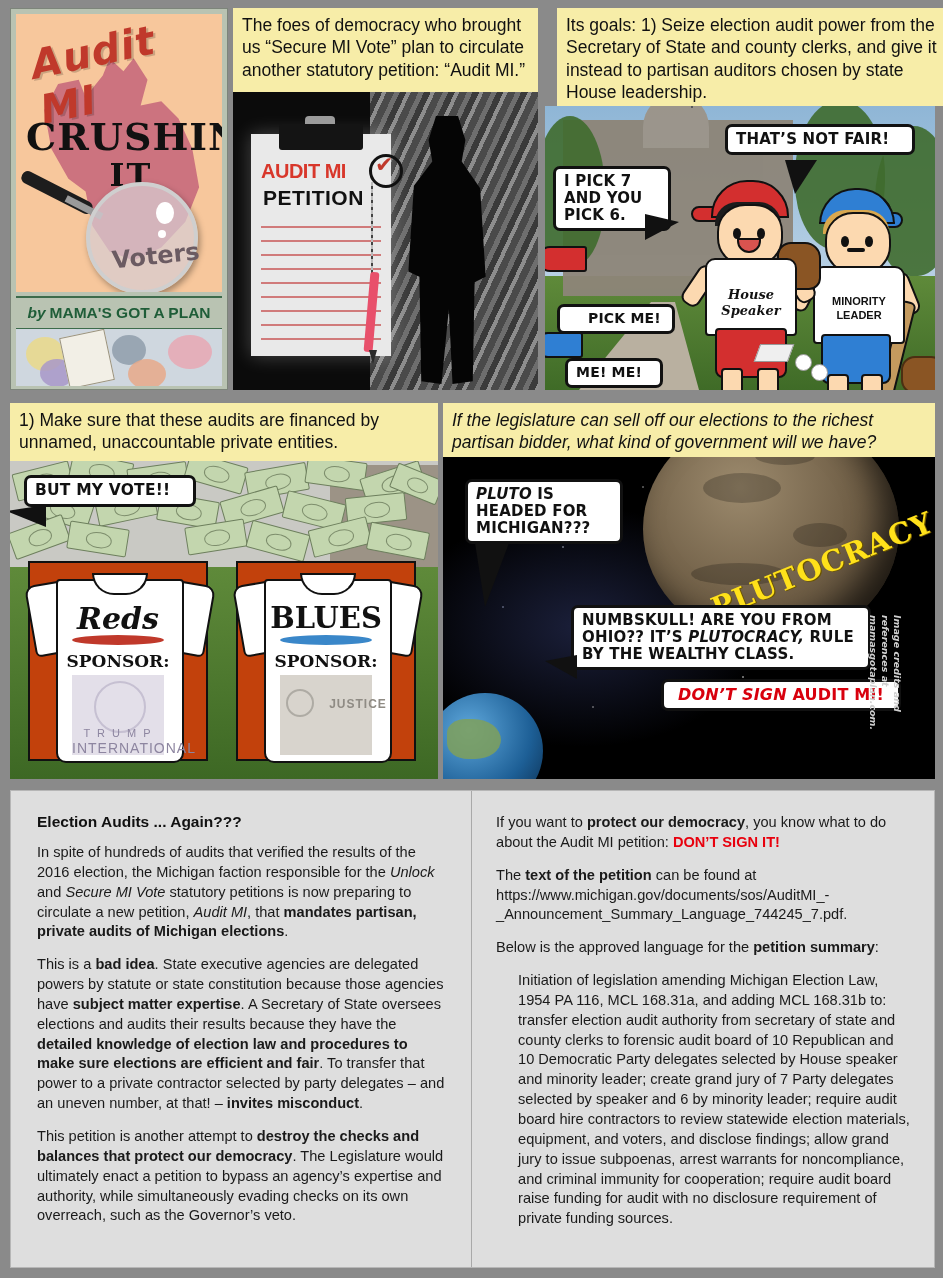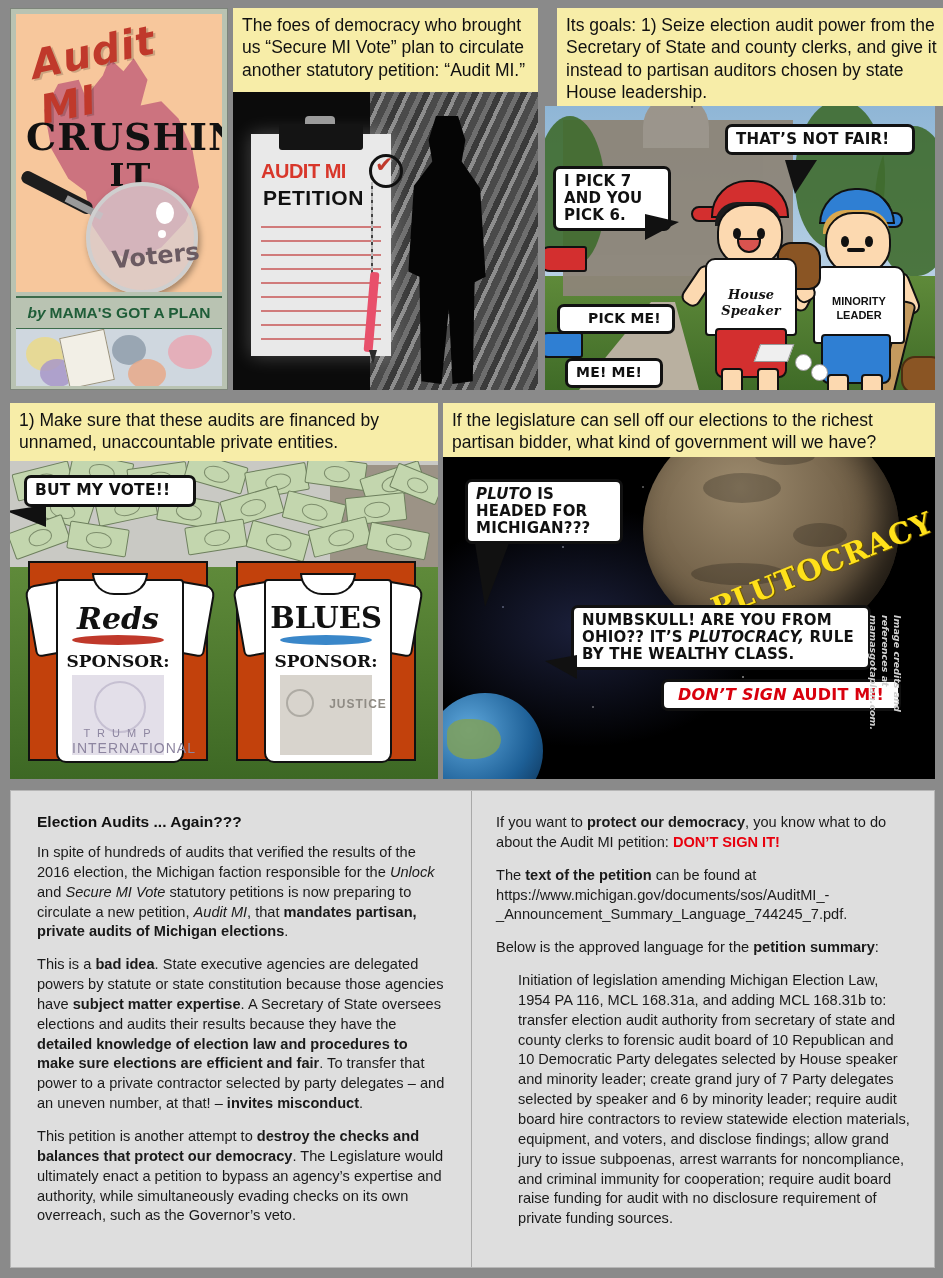--- a/index.html
+++ b/index.html
@@ -134,21 +134,21 @@
   .sleeve-r{position:absolute;left:142px;top:20px;width:34px;height:68px;background:#fff;border:2px solid #111;
     border-radius:0 10px 6px 18px;transform:rotate(10deg);}
   .collar{position:absolute;left:62px;top:10px;width:52px;height:18px;background:#fff;border:2px solid #111;border-radius:0 0 26px 26px;}
   .team-name{position:absolute;left:0;top:38px;width:176px;text-align:center;font-weight:bold;color:#111;}
   .swoosh{position:absolute;left:42px;top:72px;width:92px;height:10px;border-radius:50%;}
   .sponsor-label{position:absolute;left:0;top:88px;width:176px;text-align:center;font-weight:bold;
     font-family:"DejaVu Serif",serif;font-size:17px;color:#111;}
   .sponsor-box{position:absolute;left:42px;top:112px;width:92px;height:80px;}
 
   
-  #cap-4{left:443px;top:403px;width:492px;height:72px;}
+  #cap-4{left:443px;top:403px;width:492px;height:72px;font-style:italic;}
   #photo-4{left:443px;top:457px;width:492px;height:322px;background:#000;}
   #space-stars{position:absolute;left:0;top:0;width:492px;height:322px;
     background:radial-gradient(1.1px 1.1px at 40px 40px,#fff,transparent),
                radial-gradient(1.1px 1.1px at 120px 90px,#dfe8ff,transparent),
                radial-gradient(1px 1px at 200px 30px,#fff,transparent),
                radial-gradient(1px 1px at 60px 150px,#cfd9ff,transparent),
                radial-gradient(1.2px 1.2px at 300px 220px,#fff,transparent),
                radial-gradient(1px 1px at 380px 120px,#e8eeff,transparent),
                radial-gradient(1px 1px at 150px 250px,#fff,transparent),
                radial-gradient(1.3px 1.3px at 250px 180px,#fff,transparent),

